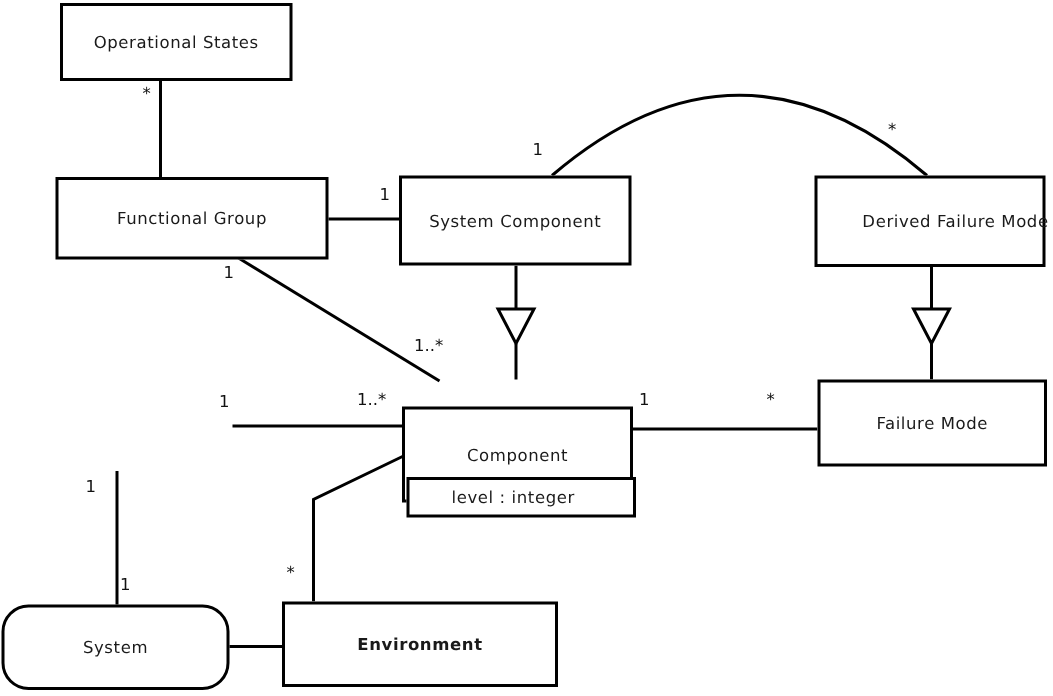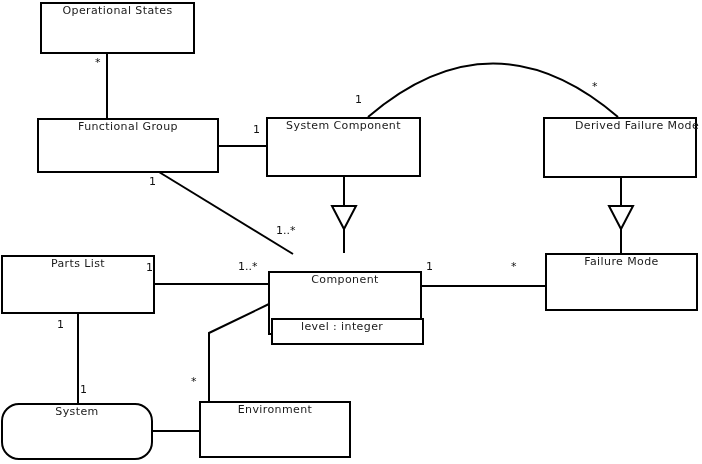--- a/index.html
+++ b/index.html
@@ -14,21 +14,21 @@
     overflow: hidden;
   }
   .wires { position: absolute; left: 0; top: 0; width: 702px; height: 464px; }
   .wires line, .wires path, .wires polyline { stroke: #000; stroke-width: 2; fill: none; }
   .wires polygon { stroke: #000; stroke-width: 2; fill: #ffffff; }
   .uml-box {
     position: absolute;
     background: #ffffff;
     border: 2px solid #000;
     display: flex;
-    align-items: flex-start;
+    align-items: center;
     justify-content: center;
     font-size: 11px;
     letter-spacing: 0.4px;
     white-space: nowrap;
   }
   .uml-attr {
     justify-content: flex-start;
     padding-left: 10px;
   }
   .mult {
@@ -71,40 +71,37 @@
   </div>
 
   <div class="uml-box" style="left:266px; top:117px; width:155px; height:60px;">
     <span>System Component</span>
   </div>
 
   <div class="uml-box" style="left:543px; top:117px; width:154px; height:61px;padding-left:34px;">
     <span>Derived Failure Mode</span>
   </div>
 
-  <div class="uml-box" style="left:1px; top:255px; width:154px; height:59px;">
-    <span>Parts List</span>
-  </div>
 
   <div class="uml-box" style="left:268px; top:271px; width:154px; height:64px;">
     <span>Component</span>
   </div>
   <div class="uml-box uml-attr" style="left:271px; top:318px; width:153px; height:27px;padding-left:28px;">
     <span>level : integer</span>
   </div>
 
   <div class="uml-box" style="left:545px; top:253px; width:153px; height:58px;">
     <span>Failure Mode</span>
   </div>
 
   <div class="uml-box" style="left:1px; top:403px; width:152px; height:57px;border-radius:18px;">
     <span>System</span>
   </div>
 
-  <div class="uml-box" style="left:199px; top:401px; width:152px; height:57px;">
+  <div class="uml-box" style="left:188px; top:401px; width:184px; height:57px;font-weight:bold;">
     <span>Environment</span>
   </div>
 
   <div class="mult" style="left:95px;  top:57px;">*</div>
   <div class="mult" style="left:253px; top:124px;">1</div>
   <div class="mult" style="left:355px; top:94px;">1</div>
   <div class="mult" style="left:592px; top:81px;">*</div>
   <div class="mult" style="left:149px; top:176px;">1</div>
   <div class="mult" style="left:276px; top:225px;">1..*</div>
   <div class="mult" style="left:146px; top:262px;">1</div>

